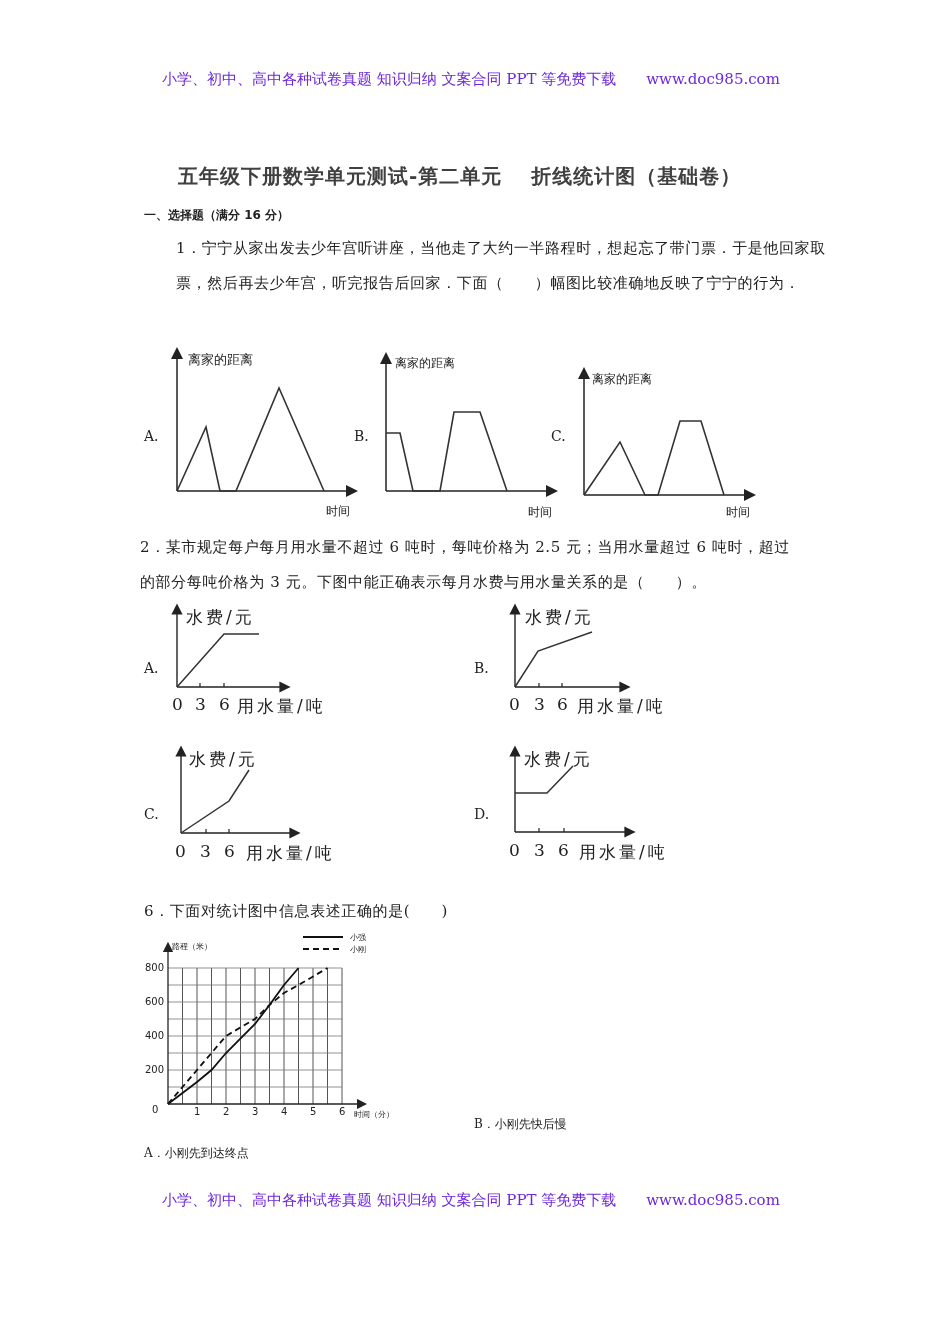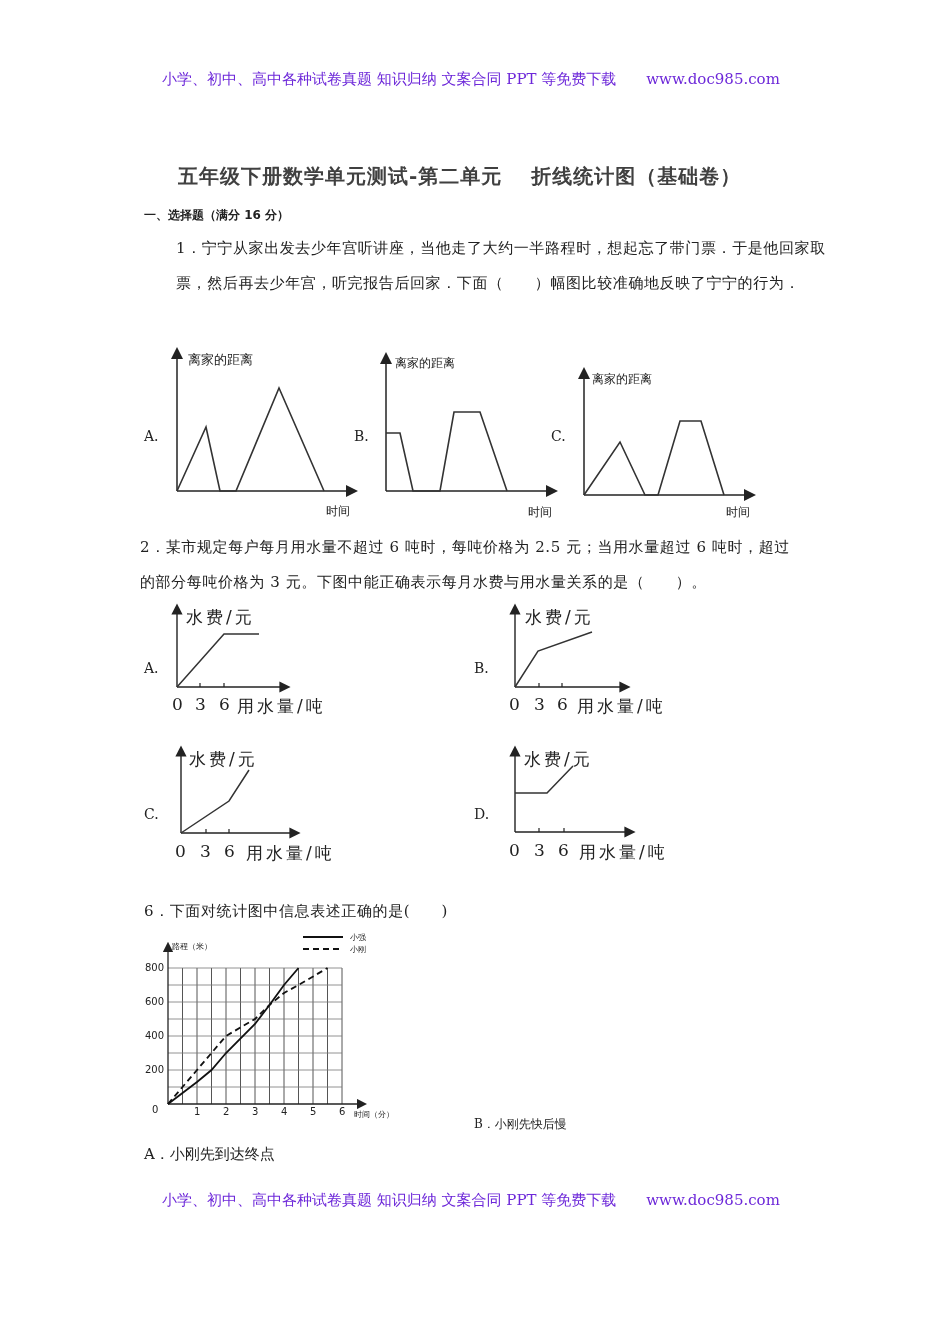--- a/index.html
+++ b/index.html
@@ -168,18 +168,18 @@
   <polyline points="28,179 57,145 86,111 115,94 129.5,80 144,68 158.5,60 187.5,43" fill="none" stroke="#111" stroke-width="1.8" stroke-dasharray="6,4"></polyline>
 
   <g>
     <line x1="163" y1="12" x2="203" y2="12" stroke="#111" stroke-width="1.8"></line>
     <text x="210" y="15" font-size="8" fill="#222">小强</text>
     <line x1="163" y1="24" x2="203" y2="24" stroke="#111" stroke-width="1.8" stroke-dasharray="6,4"></line>
     <text x="210" y="27" font-size="8" fill="#222">小刚</text>
   </g>
 </svg>
 
-<div class="abs opt" style="left:144px;top:1145px;font-size:15px;">A．小刚先到达终点</div>
+<div class="abs opt" style="left:144px;top:1145px;font-size:12px;">A．小刚先到达终点</div>
 <div class="abs opt" style="left:474px;top:1116px;font-size:12px;">B．小刚先快后慢</div>
 
 <div class="abs hdr" style="left:162px;top:1191px;">
   <span>小学、初中、高中各种试卷真题  知识归纳  文案合同  PPT 等免费下载</span><span class="site">www.doc985.com</span>
 </div>
 
 </body></html>

